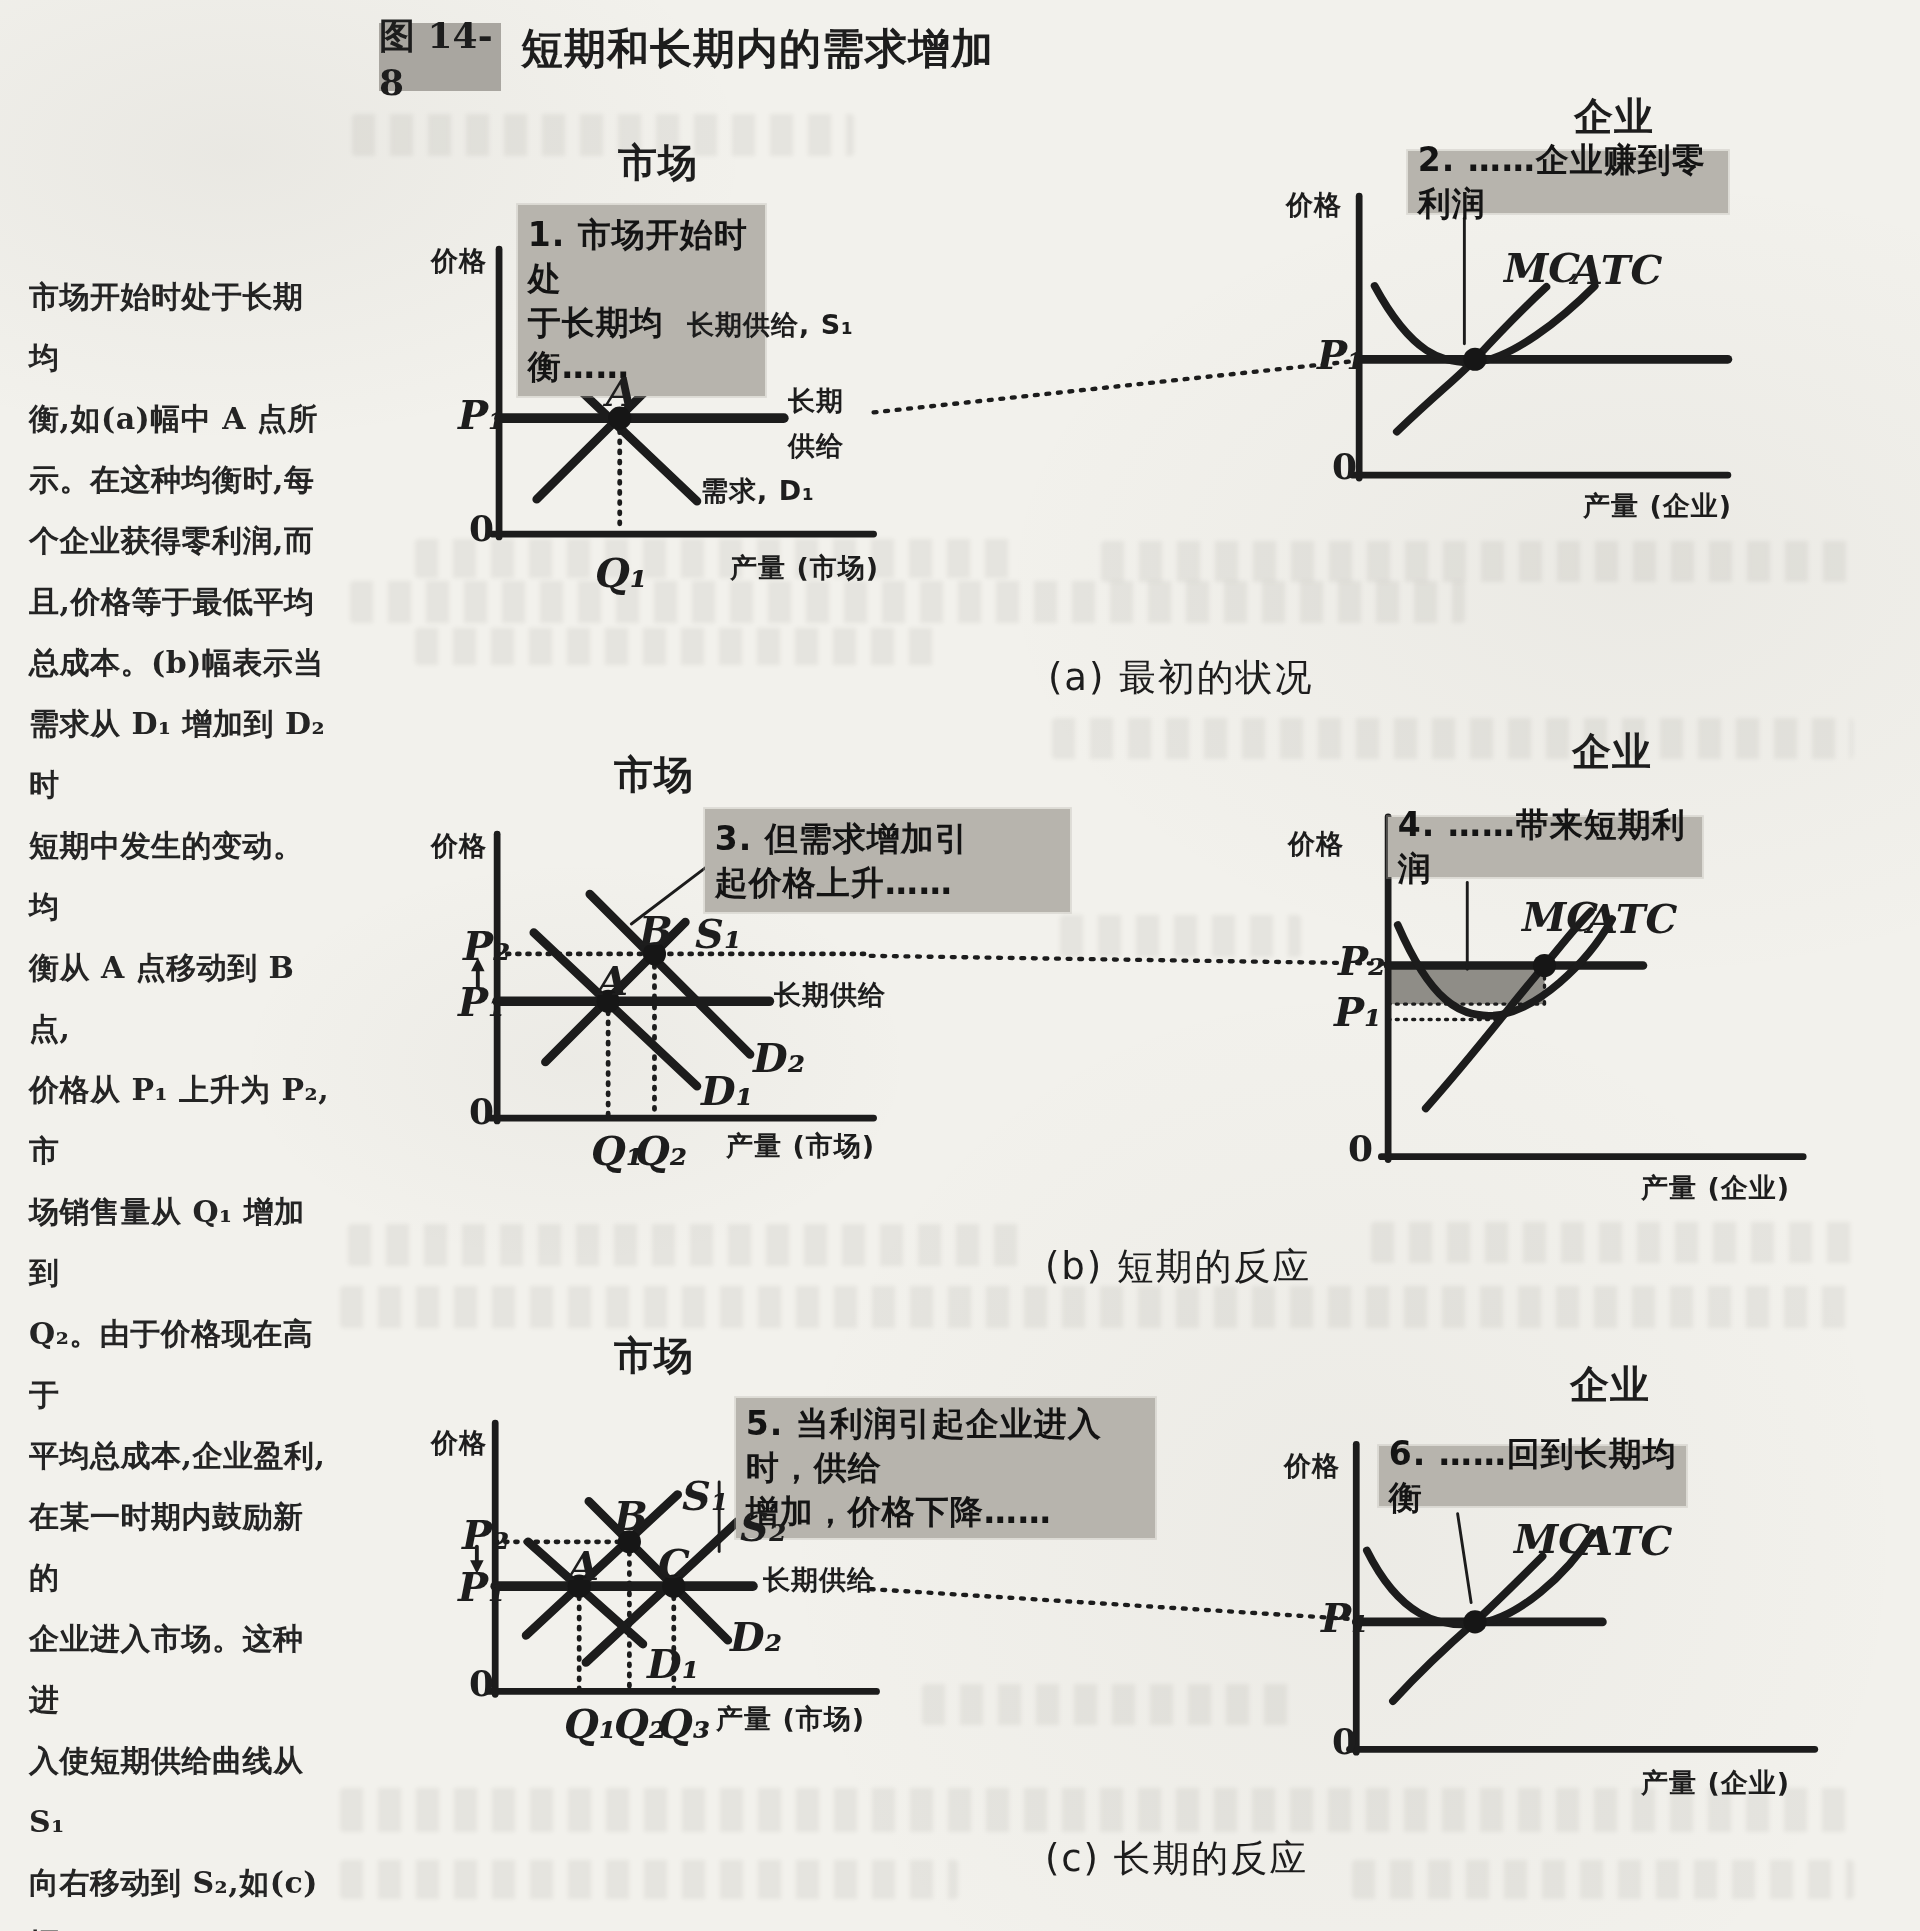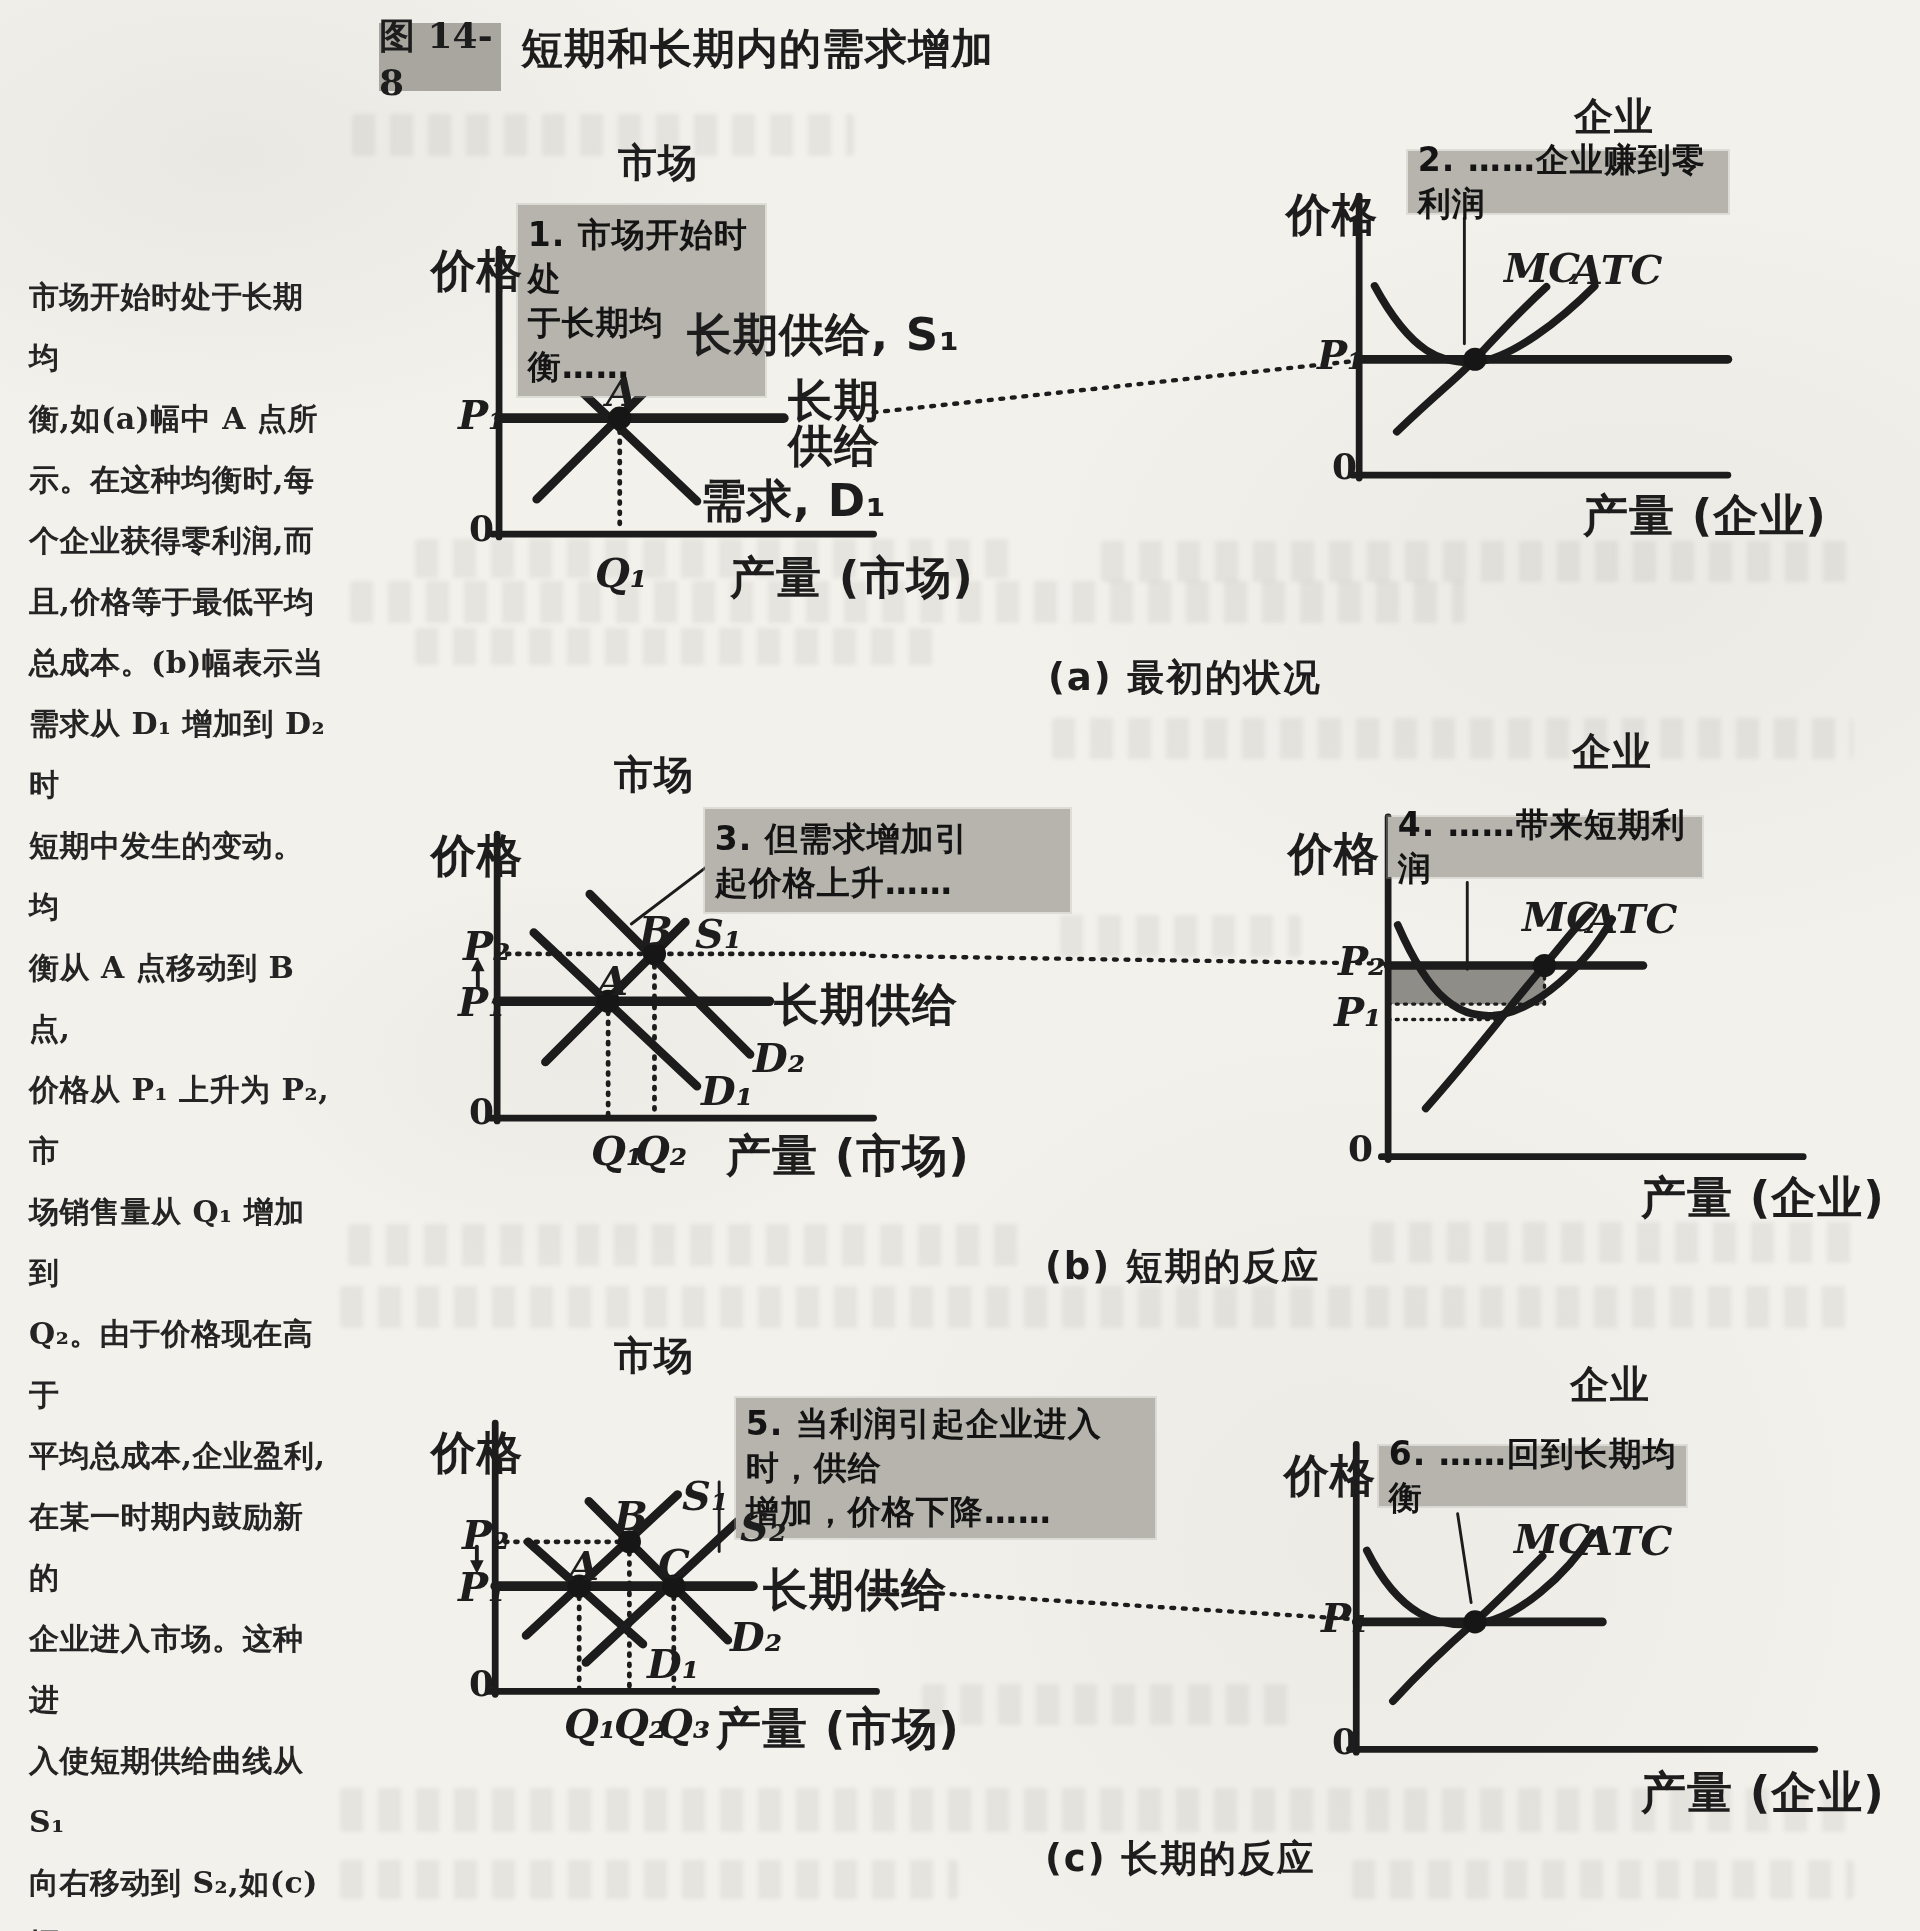--- a/index.html
+++ b/index.html
@@ -16,36 +16,36 @@
       radial-gradient(869px 869px at 70% 80%, rgba(120,115,105,.05), transparent 65%),
       radial-gradient(483px 290px at 30% 55%, rgba(120,115,105,.05), transparent 70%);
   }
   .bleed{ 
     position:absolute;z-index:1;opacity:.5;filter:blur(1.9px);border-radius:3.9px;
     background:repeating-linear-gradient(90deg, rgba(112,109,101,.20) 0 23px, rgba(112,109,101,0) 23px 38px);
   }
   svg.art{position:absolute;left:0;top:0;z-index:2}
   .lbl{position:absolute;z-index:3;white-space:nowrap;line-height:1.15}
   .cjk{font-weight:700;letter-spacing:1px}
-  .t44{font-size:42px}.t40{font-size:39px}.t36{font-size:45px}
+  .t44{font-size:42px}.t40{font-size:39px}.t36{font-size:27px}
   .var{font-family:"DejaVu Serif",serif;font-style:italic;font-weight:700;font-size:40px;letter-spacing:0}
   .origin{font-family:"DejaVu Serif",serif;font-weight:700;font-size:36px}
   .pre{white-space:pre-line}
   .figlabel{
     position:absolute;z-index:3;left:379px;top:23px;width:122px;height:68px;
     background:#a9a6a0;display:flex;align-items:center;justify-content:center;
     font-size:36px;font-weight:700;font-family:"DejaVu Serif",serif;
   }
   .callout{
     position:absolute;z-index:3;background:#b7b4ad;color:#141414;
     font-size:33px;font-weight:700;line-height:44px;letter-spacing:1px;
     padding:7.7px 9.7px;box-shadow:0 0 0 1.9px rgba(183,180,173,.35);
   }
   .callout.center{display:flex;align-items:center;justify-content:center;text-align:left;padding:3.9px 9.7px}
-  .caption{position:absolute;z-index:3;font-size:37px;font-weight:700;letter-spacing:1.9px}
+  .caption{position:absolute;z-index:3;font-size:37px;font-weight:400;letter-spacing:1.9px}
   .sidebar{
     position:absolute;z-index:3;left:29px;top:266px;width:301px;
     font-family:"DejaVu Serif",serif;font-weight:700;font-size:30px;line-height:61px;
     white-space:pre-line;color:#242424;letter-spacing:0.5px;
   }
 </style>
 </head>
 <body>
 
 <div class="bleed" style="left:352px;top:114px;width:502px;height:42px"></div>

